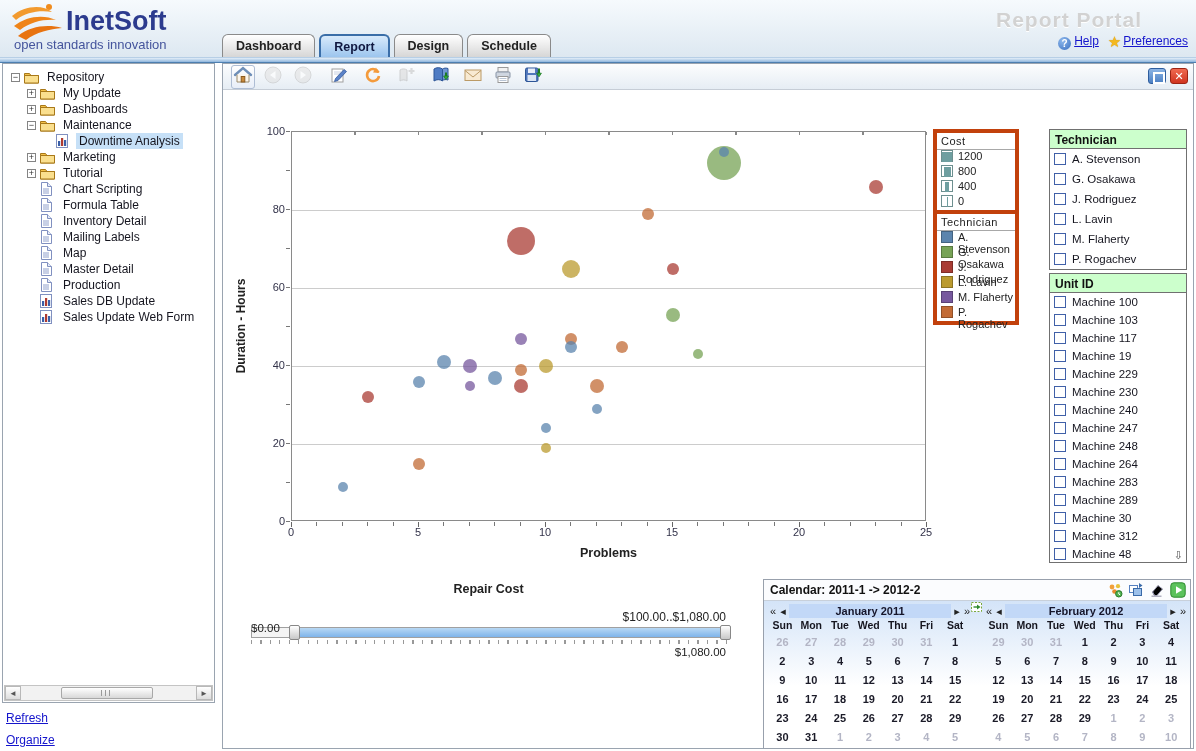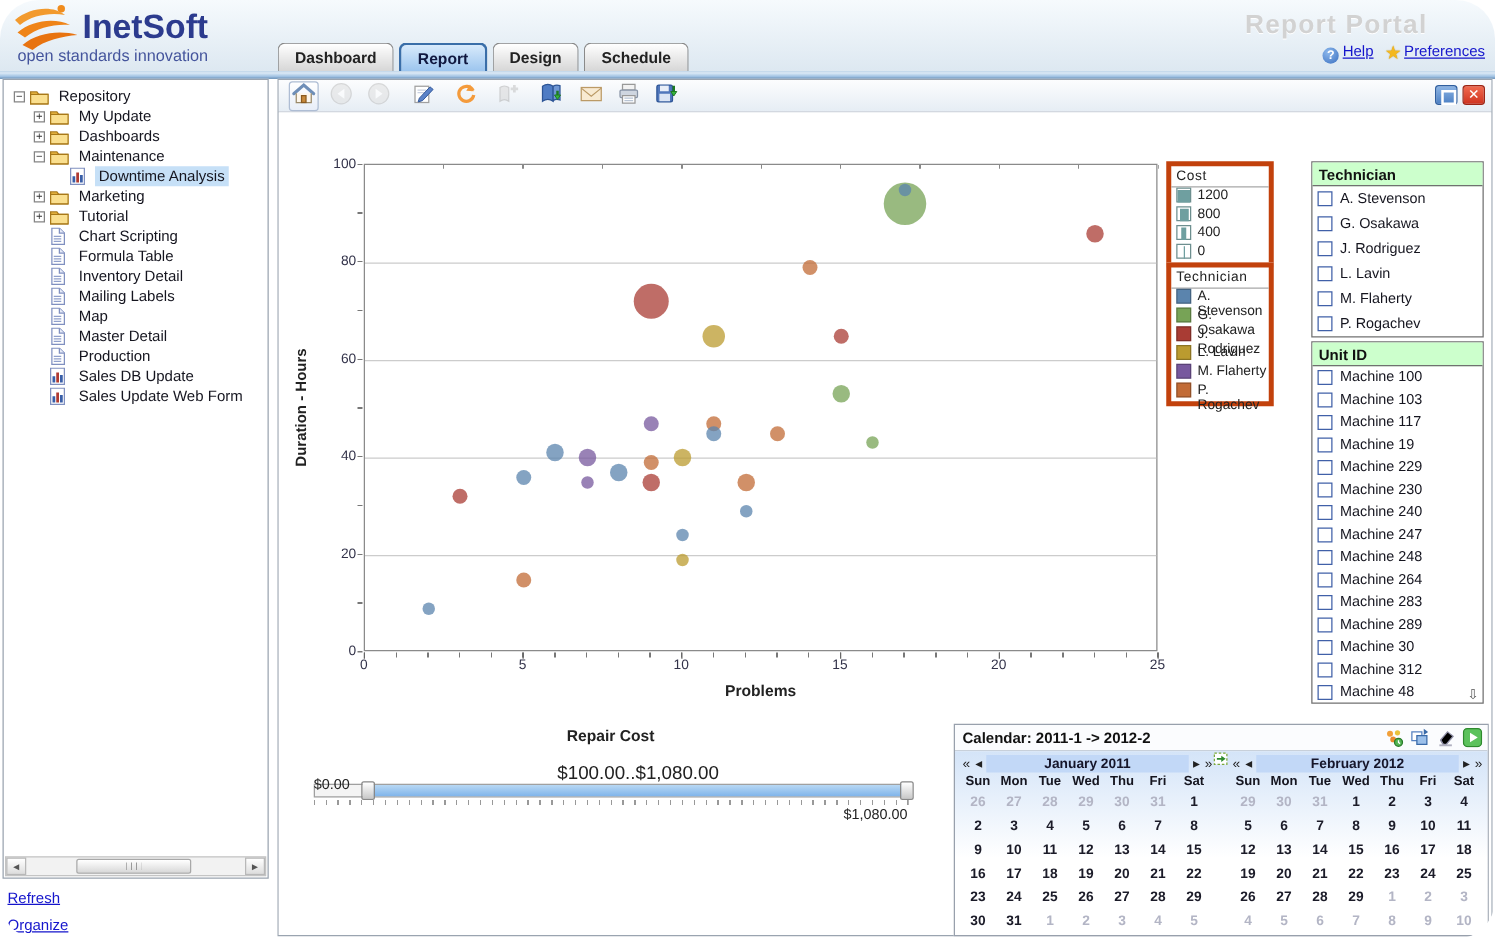--- a/index.html
+++ b/index.html
@@ -1,17 +1,17 @@
 <!DOCTYPE html>
 <html><head>
 <meta charset="utf-8">
 <style>
   *{box-sizing:border-box;}
   body{margin:0;background:#fff;font-family:"Liberation Sans","DejaVu Sans",sans-serif;}
-  .page{position:relative;width:1196px;height:751px;overflow:hidden;background:#fff;border-radius:31px;}
+  .page{position:relative;width:1196px;height:751px;overflow:hidden;background:#fff;}
 
   
   header{position:absolute;left:0;top:0;width:1196px;height:57px;background:linear-gradient(#f6fafd,#dde8f1);}
   .logo-svg{position:absolute;left:8px;top:2px;}
   .brand{position:absolute;left:66px;top:6px;font-size:27px;font-weight:bold;color:#2c3b8e;}
   .tagline{position:absolute;left:14px;top:37px;font-size:13px;color:#44549c;}
   .portal-title{position:absolute;right:54px;top:8px;font-size:21px;font-weight:bold;color:#d2d2d2;letter-spacing:1px;text-shadow:0 1px 0 #fff;}
   .header-links{position:absolute;right:8px;top:33px;display:flex;align-items:center;gap:9px;font-size:12px;}
   .hlink{color:#1515cc;text-decoration:underline;cursor:pointer;}
   .help-icon{display:inline-block;width:13px;height:13px;border-radius:50%;background:radial-gradient(circle at 35% 30%,#8db8ec,#3a6fc0);color:#fff;font-size:10px;font-weight:bold;text-align:center;line-height:13px;margin-right:3px;vertical-align:-2px;}
@@ -68,21 +68,21 @@
   .tech-swatch{width:12px;height:12px;margin-right:5px;flex:none;border:1px solid rgba(0,0,0,.25);}
 
   .filter-list{position:absolute;left:826px;width:138px;background:#fff;border:1px solid #707070;}
   .filter-header{height:19px;background:#ccffcc;font-size:12px;font-weight:bold;color:#111;padding:3px 5px 0;border-bottom:1px solid #707070;}
   .filter-item{display:flex;align-items:center;padding-left:4px;font-size:11.5px;color:#15151f;cursor:pointer;}
   .cbx{width:12px;height:12px;border:1px solid #4060a8;background:#fff;margin-right:6px;flex:none;}
   .cbx-in{width:8px;height:8px;margin:1px;background:#58c058;}
   .scroll-arrow{position:absolute;right:3px;bottom:0;font-size:11px;color:#555;cursor:pointer;}
 
   .slider-title{position:absolute;left:28px;top:492px;width:475px;text-align:center;font-size:12.5px;font-weight:bold;color:#222;}
-  .slider-range-label{position:absolute;top:520px;text-align:center;font-size:15px;color:#222;}
+  .slider-range-label{position:absolute;top:520px;text-align:right;font-size:12px;color:#222;}
   .slider-track{position:absolute;left:28px;top:537px;width:475px;height:11px;background:#f4f4f4;border:1px solid #a0a0a0;cursor:pointer;}
   .slider-fill{position:absolute;top:0;height:9px;background:linear-gradient(#b8d8f4,#7fb4ea);}
   .slider-handle{position:absolute;top:535px;width:11px;height:15px;background:linear-gradient(#fff,#c8c8c8);border:1px solid #888;border-radius:2px;cursor:pointer;}
   .slider-ticks{position:absolute;left:28px;top:550px;width:476px;height:4px;background:repeating-linear-gradient(90deg,#999 0,#999 1px,transparent 1px,transparent 9.5px);}
   .slider-min{position:absolute;left:28px;top:532px;font-size:11.5px;color:#222;}
   .slider-max{position:absolute;left:28px;top:556px;width:475px;text-align:right;font-size:11.5px;color:#222;}
 
   
   .calendar{position:absolute;left:540px;top:489px;width:428px;height:170px;border:1px solid #98a0ac;background:#fff;}
   .cal-header{position:absolute;left:0;top:0;right:0;height:21px;background:#fbfcfe;border-bottom:1px solid #c8d0da;font-size:12px;font-weight:bold;color:#111;padding:3px 6px 0;}

